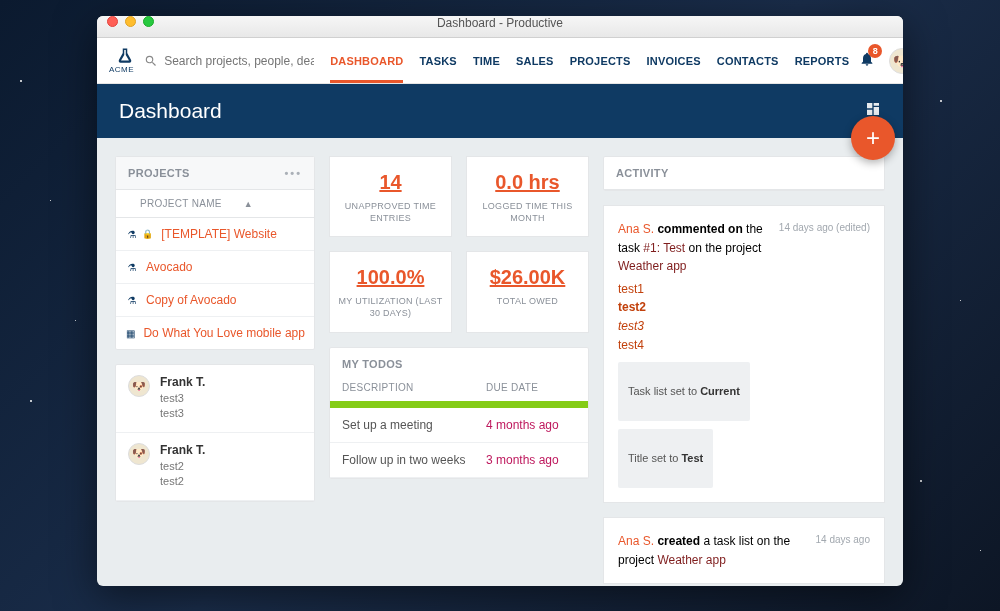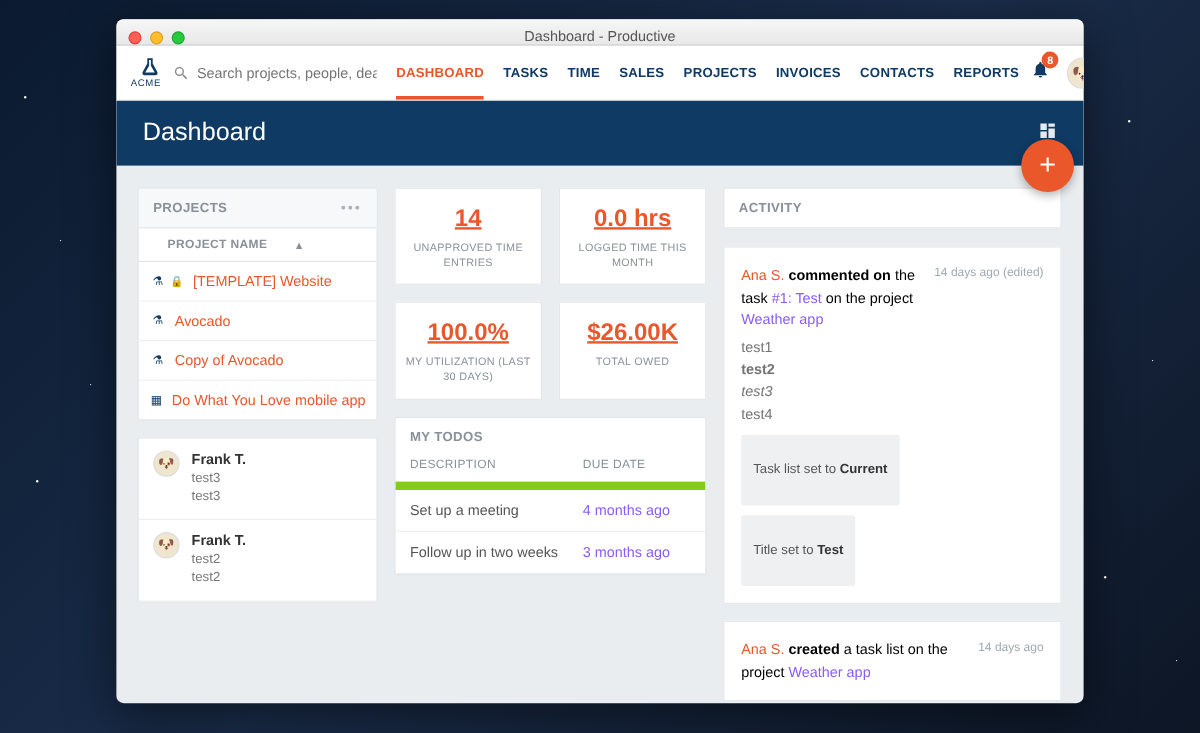--- a/index.html
+++ b/index.html
@@ -24,21 +24,21 @@
   box-shadow: 0 10px 40px rgba(0,0,0,0.5);
   overflow: hidden;
   display: flex;
   flex-direction: column;
 }
 .titlebar {
   height: 22px;
   background: linear-gradient(#f6f6f6, #e8e8e8);
   border-bottom: 1px solid #d0d0d0;
   display: flex;
-  align-items: flex-end;
+  align-items: flex-start;
   position: relative;
 }
 .traffic { display:flex; gap:7px; padding-left:10px; }
 .dot { width:11px; height:11px; border-radius:50%; }
 .dot.red{background:#ff5f56;border:1px solid #e0443e;}
 .dot.yellow{background:#ffbd2e;border:1px solid #dea123;}
 .dot.green{background:#27c93f;border:1px solid #1aab29;}
 .title-text{position:absolute;left:0;right:0;text-align:center;font-size:12px;color:#555;}
 .topnav {
   height: 46px;
@@ -62,21 +62,21 @@
 .avatar{width:26px;height:26px;border-radius:50%;background:#efe6d0;display:inline-flex;align-items:center;justify-content:center;font-size:14px;border:1px solid #ddd;}
 .headerbar{height:54px;background:#0f3a63;color:#fff;display:flex;align-items:center;padding:0 22px;position:relative;}
 .headerbar h1{font-size:21px;font-weight:400;}
 .dash-icon{margin-left:auto;color:#fff;opacity:0.9;}
 .fab{position:absolute;right:8px;bottom:-22px;width:44px;height:44px;border-radius:50%;background:#e9572b;color:#fff;display:flex;align-items:center;justify-content:center;font-size:24px;font-weight:300;box-shadow:0 3px 8px rgba(0,0,0,0.3);z-index:10;}
 .content{flex:1;overflow:auto;padding:18px;display:grid;grid-template-columns:200px 260px 1fr;gap:14px;}
 .card{background:#fff;border:1px solid #e4e6e8;border-radius:2px;}
 .card-hdr{padding:10px 12px;font-size:11px;font-weight:600;color:#8a9099;letter-spacing:0.3px;display:flex;align-items:center;justify-content:space-between;background:#f7f8f9;border-bottom:1px solid #e4e6e8;}
 .more{color:#aab0b7;letter-spacing:2px;font-weight:900;}
 .col1{display:flex;flex-direction:column;gap:14px;}
-.proj-colhdr{padding:8px 12px 8px 24px;font-size:10px;color:#8a9099;letter-spacing:0.3px;border-bottom:1px solid #e4e6e8;display:flex;align-items:center;gap:22px;font-weight:bold;}
+.proj-colhdr{padding:8px 12px 8px 24px;font-size:10px;color:#8a9099;letter-spacing:0.3px;border-bottom:1px solid #e4e6e8;display:flex;align-items:center;gap:22px;}
 .sort-arrow{color:#8a9099;font-size:9px;}
 .proj-row{padding:9px 10px;display:flex;align-items:center;gap:8px;border-bottom:1px solid #eef0f2;font-size:12px;color:#e9572b;cursor:pointer;}
 .proj-row:last-child{border-bottom:none;}
 .proj-ico{width:12px;height:12px;display:inline-flex;align-items:center;justify-content:center;font-size:10px;color:#0f3a63;}
 .lock{color:#e9572b;font-size:9px;margin-left:-4px;}
 .emails-body{padding:0;}
 .email-row{padding:10px 12px;display:flex;gap:10px;border-bottom:1px solid #eef0f2;}
 .avatar.sm{width:22px;height:22px;font-size:11px;flex:0 0 auto;}
 .email-info{font-size:12px;}
 .email-name{font-weight:700;color:#333;margin-bottom:2px;}
@@ -85,30 +85,30 @@
 .statrow{display:flex;gap:14px;}
 .statcard{flex:1;background:#fff;border:1px solid #e4e6e8;text-align:center;padding:14px 8px 12px;}
 .statval{color:#e9572b;font-size:20px;font-weight:700;margin-bottom:6px;text-decoration:underline;}
 .statlbl{font-size:9px;color:#8a9099;letter-spacing:0.3px;line-height:1.35;}
 .todos .card-hdr{background:transparent;border-bottom:none;padding-bottom:4px;}
 .todo-hdrs{display:flex;padding:8px 12px;font-size:10px;color:#8a9099;letter-spacing:0.3px;border-bottom:7px solid #84cc16;}
 .todo-hdrs span:first-child{flex:1;}
 .todo-hdrs span:last-child{width:90px;}
 .todo-row{display:flex;padding:10px 12px;font-size:12px;border-bottom:1px solid #eef0f2;}
 .todo-desc{flex:1;color:#555;}
-.todo-due{width:90px;color:#8b5cf6;}
+.todo-due{width:90px;color:#be185d;}
 .activity{display:flex;flex-direction:column;gap:14px;min-width:0;}
 .act-card .card-hdr{background:transparent;padding-left:12px;}
 .act-item{background:#fff;border:1px solid #e4e6e8;padding:14px;font-size:12px;line-height:1.55;}
 .act-meta{display:flex;align-items:flex-start;gap:8px;}
 .act-text{flex:1;}
 .act-user{color:#e9572b;font-weight:400;}
 .act-time{font-size:10px;color:#a2a8af;margin-left:auto;white-space:nowrap;}
-.lnk{color:#8b5cf6;}
-.comment-body{margin-top:4px;color:#737373;}
+.lnk{color:#7f1d1d;}
+.comment-body{margin-top:4px;color:#c2410c;}
 .comment-body .l2{font-weight:700;}
 .comment-body .l3{font-style:italic;}
 .chip{display:inline-block;background:#eef0f2;padding:21px 10px;font-size:11px;color:#555;margin-top:8px;border-radius:2px;}
 .chip b{color:#333;}
 .proj-row.cut{white-space:nowrap;overflow:hidden;text-overflow:ellipsis;}
 </style>
 </head>
 <body>
 
 <div class="stars">

